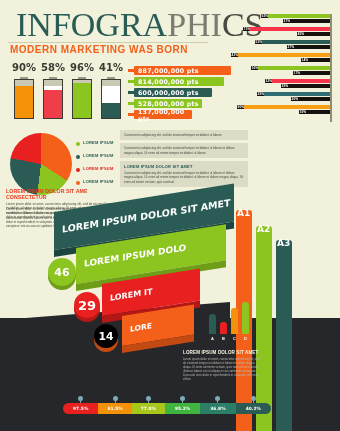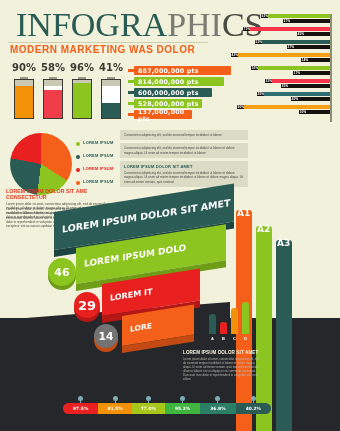--- a/index.html
+++ b/index.html
@@ -121,21 +121,21 @@
   .vstrip{position:absolute;top:318px;height:113px;}
 </style>
 </head>
 <body>
 
 <div class="page">
 
   <div class="header">
     <div class="title-rule"></div>
     <div class="title"><span>INFOGRA</span><span class="g2">PHI</span><span class="g3">CS</span></div>
-    <div class="subtitle">MODERN MARKETING WAS DOLOR</div>
+    <div class="subtitle">MODERN MARKETING WAS BORN</div>
   </div>
 
   <div class="mirror" id="mirror">
     <div class="axis"></div>
   <div class="mrow" style="top: 0px; width: 92px;">
         <div class="mbar" style="width:62px;background:#8cc420"></div>
         <div class="mlbl" style="right:62px;background:#17110e;">92%</div>
         <div class="mbar2" style="width:40px;"></div>
         <div class="mlbl2" style="right:40px;background:#17110e;">37%</div>
       </div>
@@ -327,21 +327,21 @@
       <div class="cyl" style="left: 30px; top: 46px; width: 28px; height: 28px; background: rgb(140, 196, 32); font-size: 11px; box-shadow: rgb(111, 157, 23) 0px 4px 0px;">46</div>
       <div class="rib" style="left: 84px; top: 72px; width: 98px; height: 32px; background: rgb(232, 32, 31); transform: skewY(-9deg); transform-origin: left top;">
         <div style="position: absolute; left: 0px; bottom: -7px; width: 100%; height: 7px; background: rgb(181, 23, 21);"></div>
         <div class="txt" style="left: 8px; top: 11px; font-size: 8px;">LOREM IT</div>
       </div>
       <div class="cyl" style="left: 56px; top: 80px; width: 26px; height: 26px; background: rgb(232, 32, 31); font-size: 13px; box-shadow: rgb(181, 23, 21) 0px 4px 0px;">29</div>
       <div class="rib" style="left: 104px; top: 104px; width: 72px; height: 30px; background: rgb(244, 96, 26); transform: skewY(-9deg); transform-origin: left top;">
         <div style="position: absolute; left: 0px; bottom: -7px; width: 100%; height: 7px; background: rgb(196, 74, 19);"></div>
         <div class="txt" style="left: 8px; top: 10.3125px; font-size: 7.5px;">LORE</div>
       </div>
-      <div class="cyl" style="left: 76px; top: 112px; width: 24px; height: 24px; background: #737373; font-size: 10.8px; box-shadow: rgb(196, 74, 19) 0px 4px 0px;">14</div>
+      <div class="cyl" style="left: 76px; top: 112px; width: 24px; height: 24px; background: #000000; font-size: 10.8px; box-shadow: rgb(196, 74, 19) 0px 4px 0px;">14</div>
     </div>
 
   <div class="pins" id="pins">
       <div class="pin" style="left: 15.18px;">
         <div class="head"></div>
         <div class="ned"></div>
       </div>
       <div class="pin" style="left: 49.5px;">
         <div class="head"></div>
         <div class="ned"></div>

